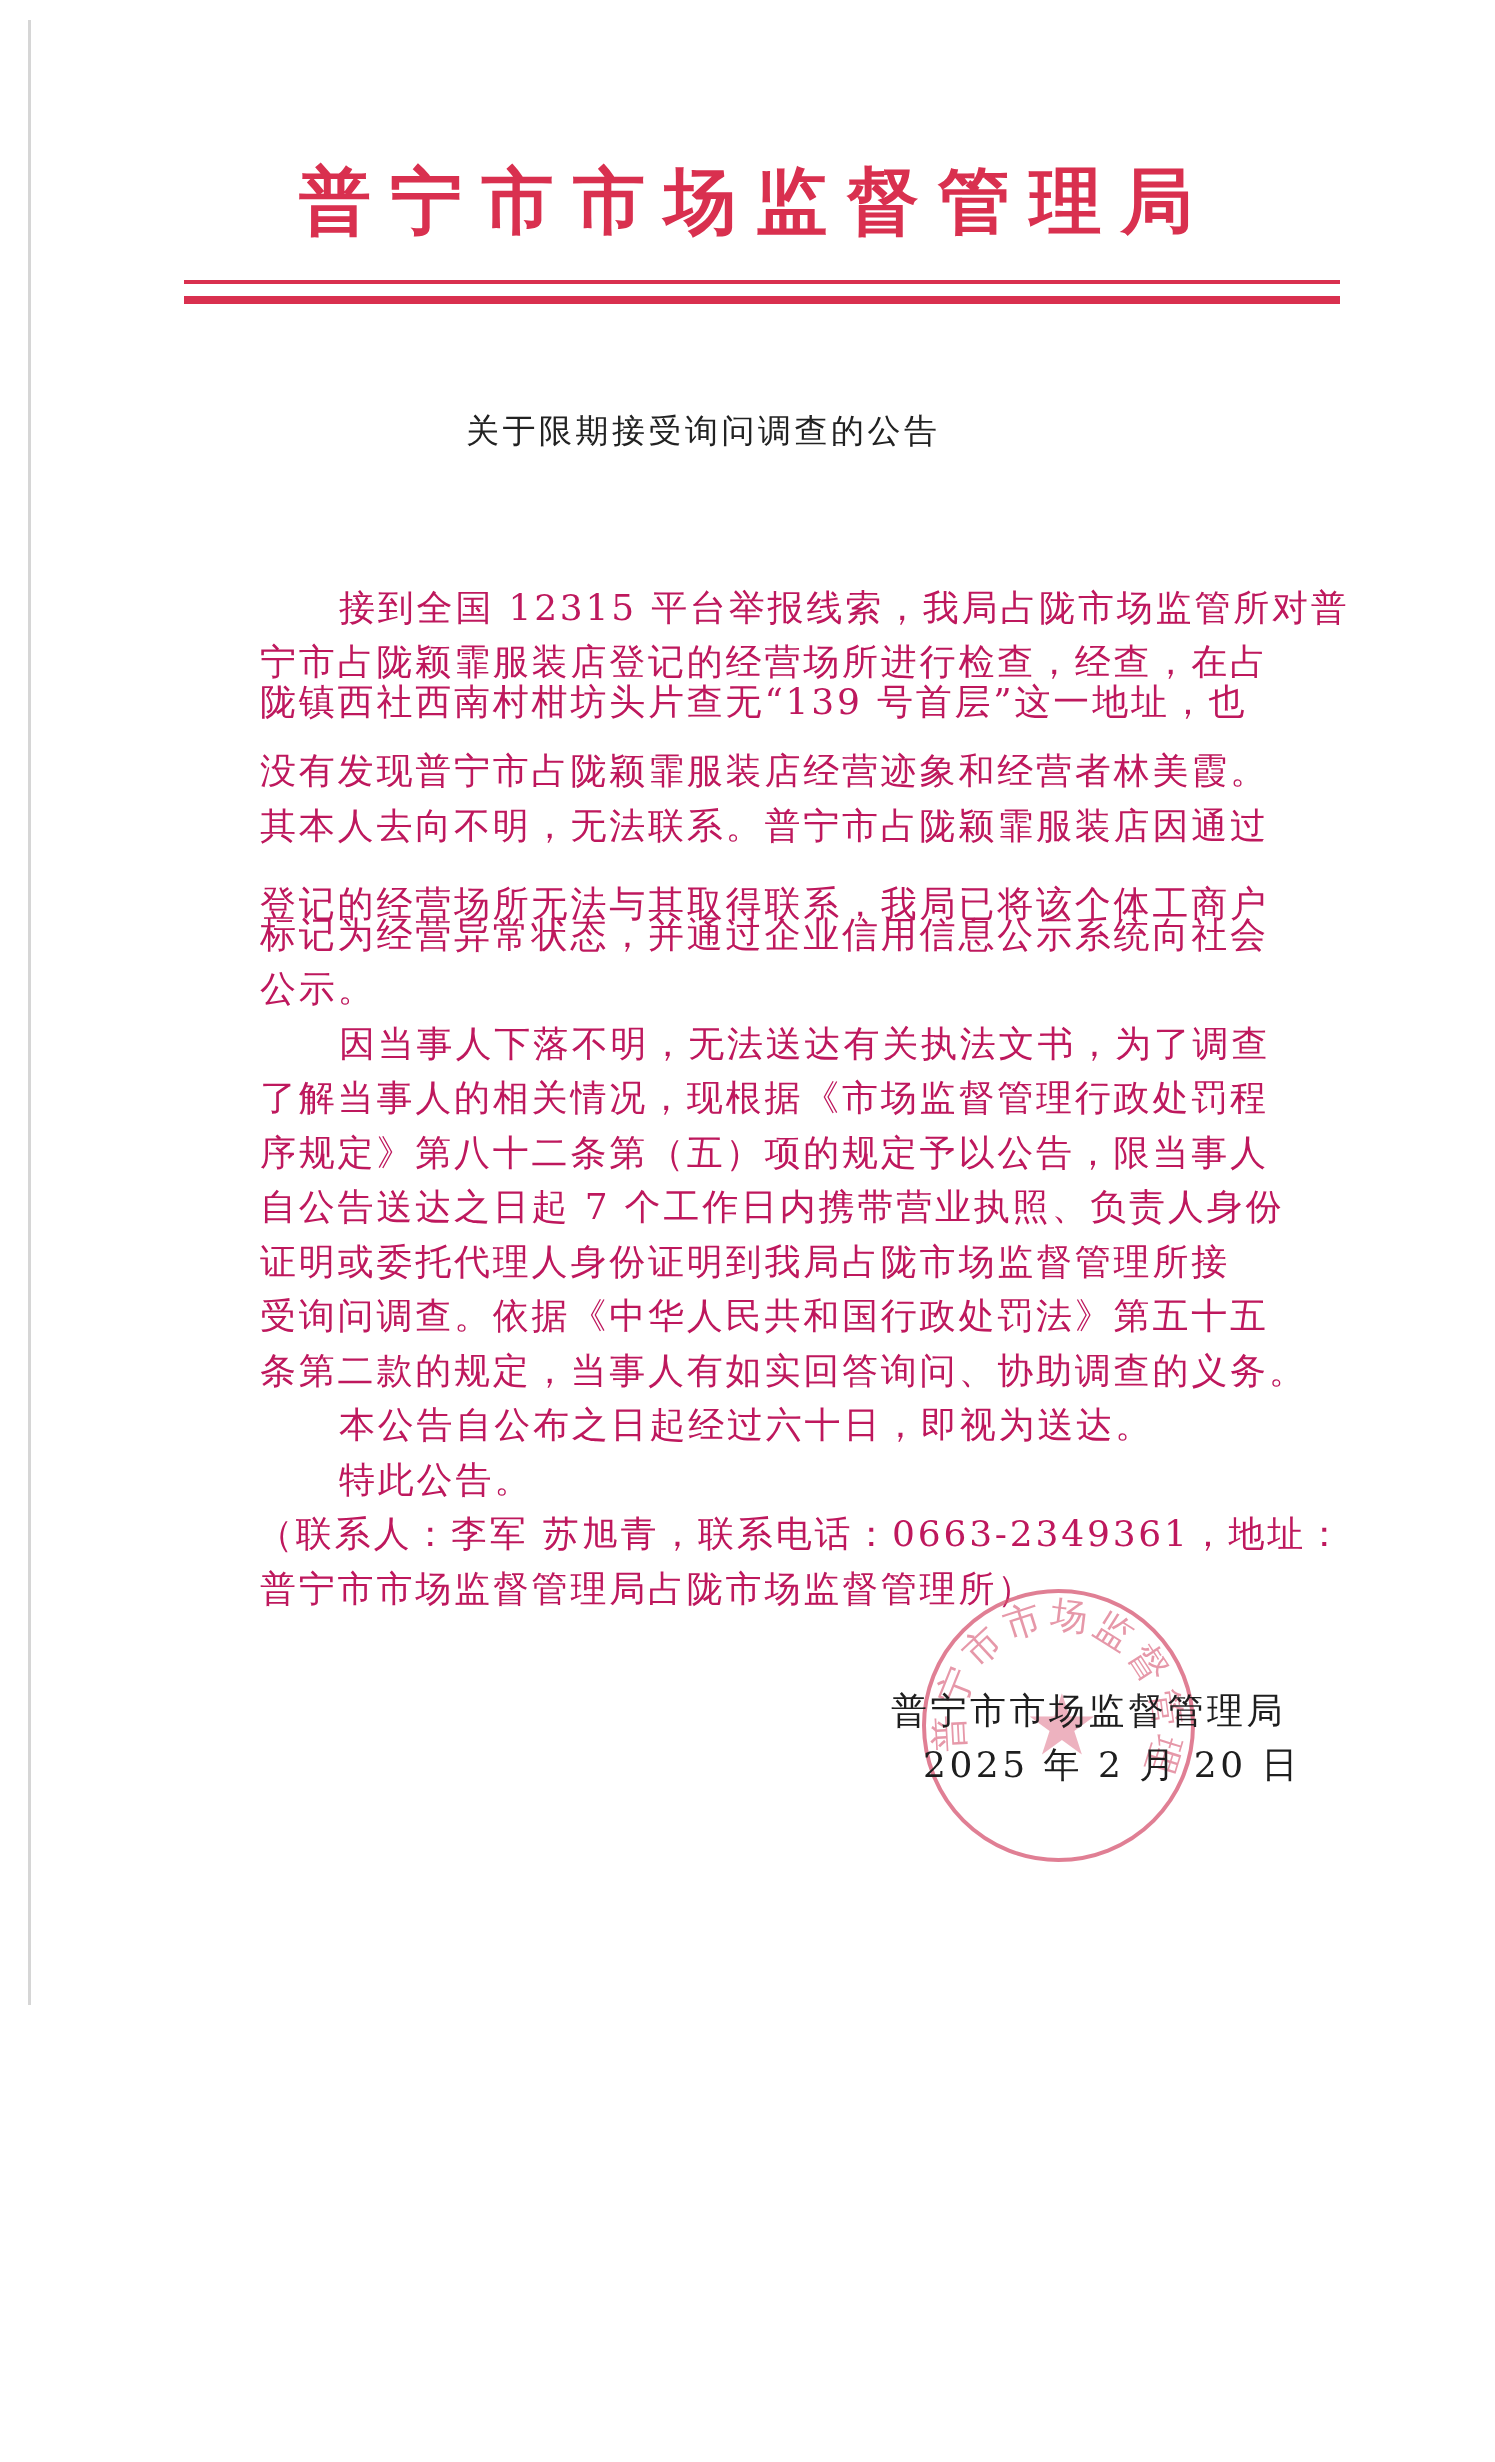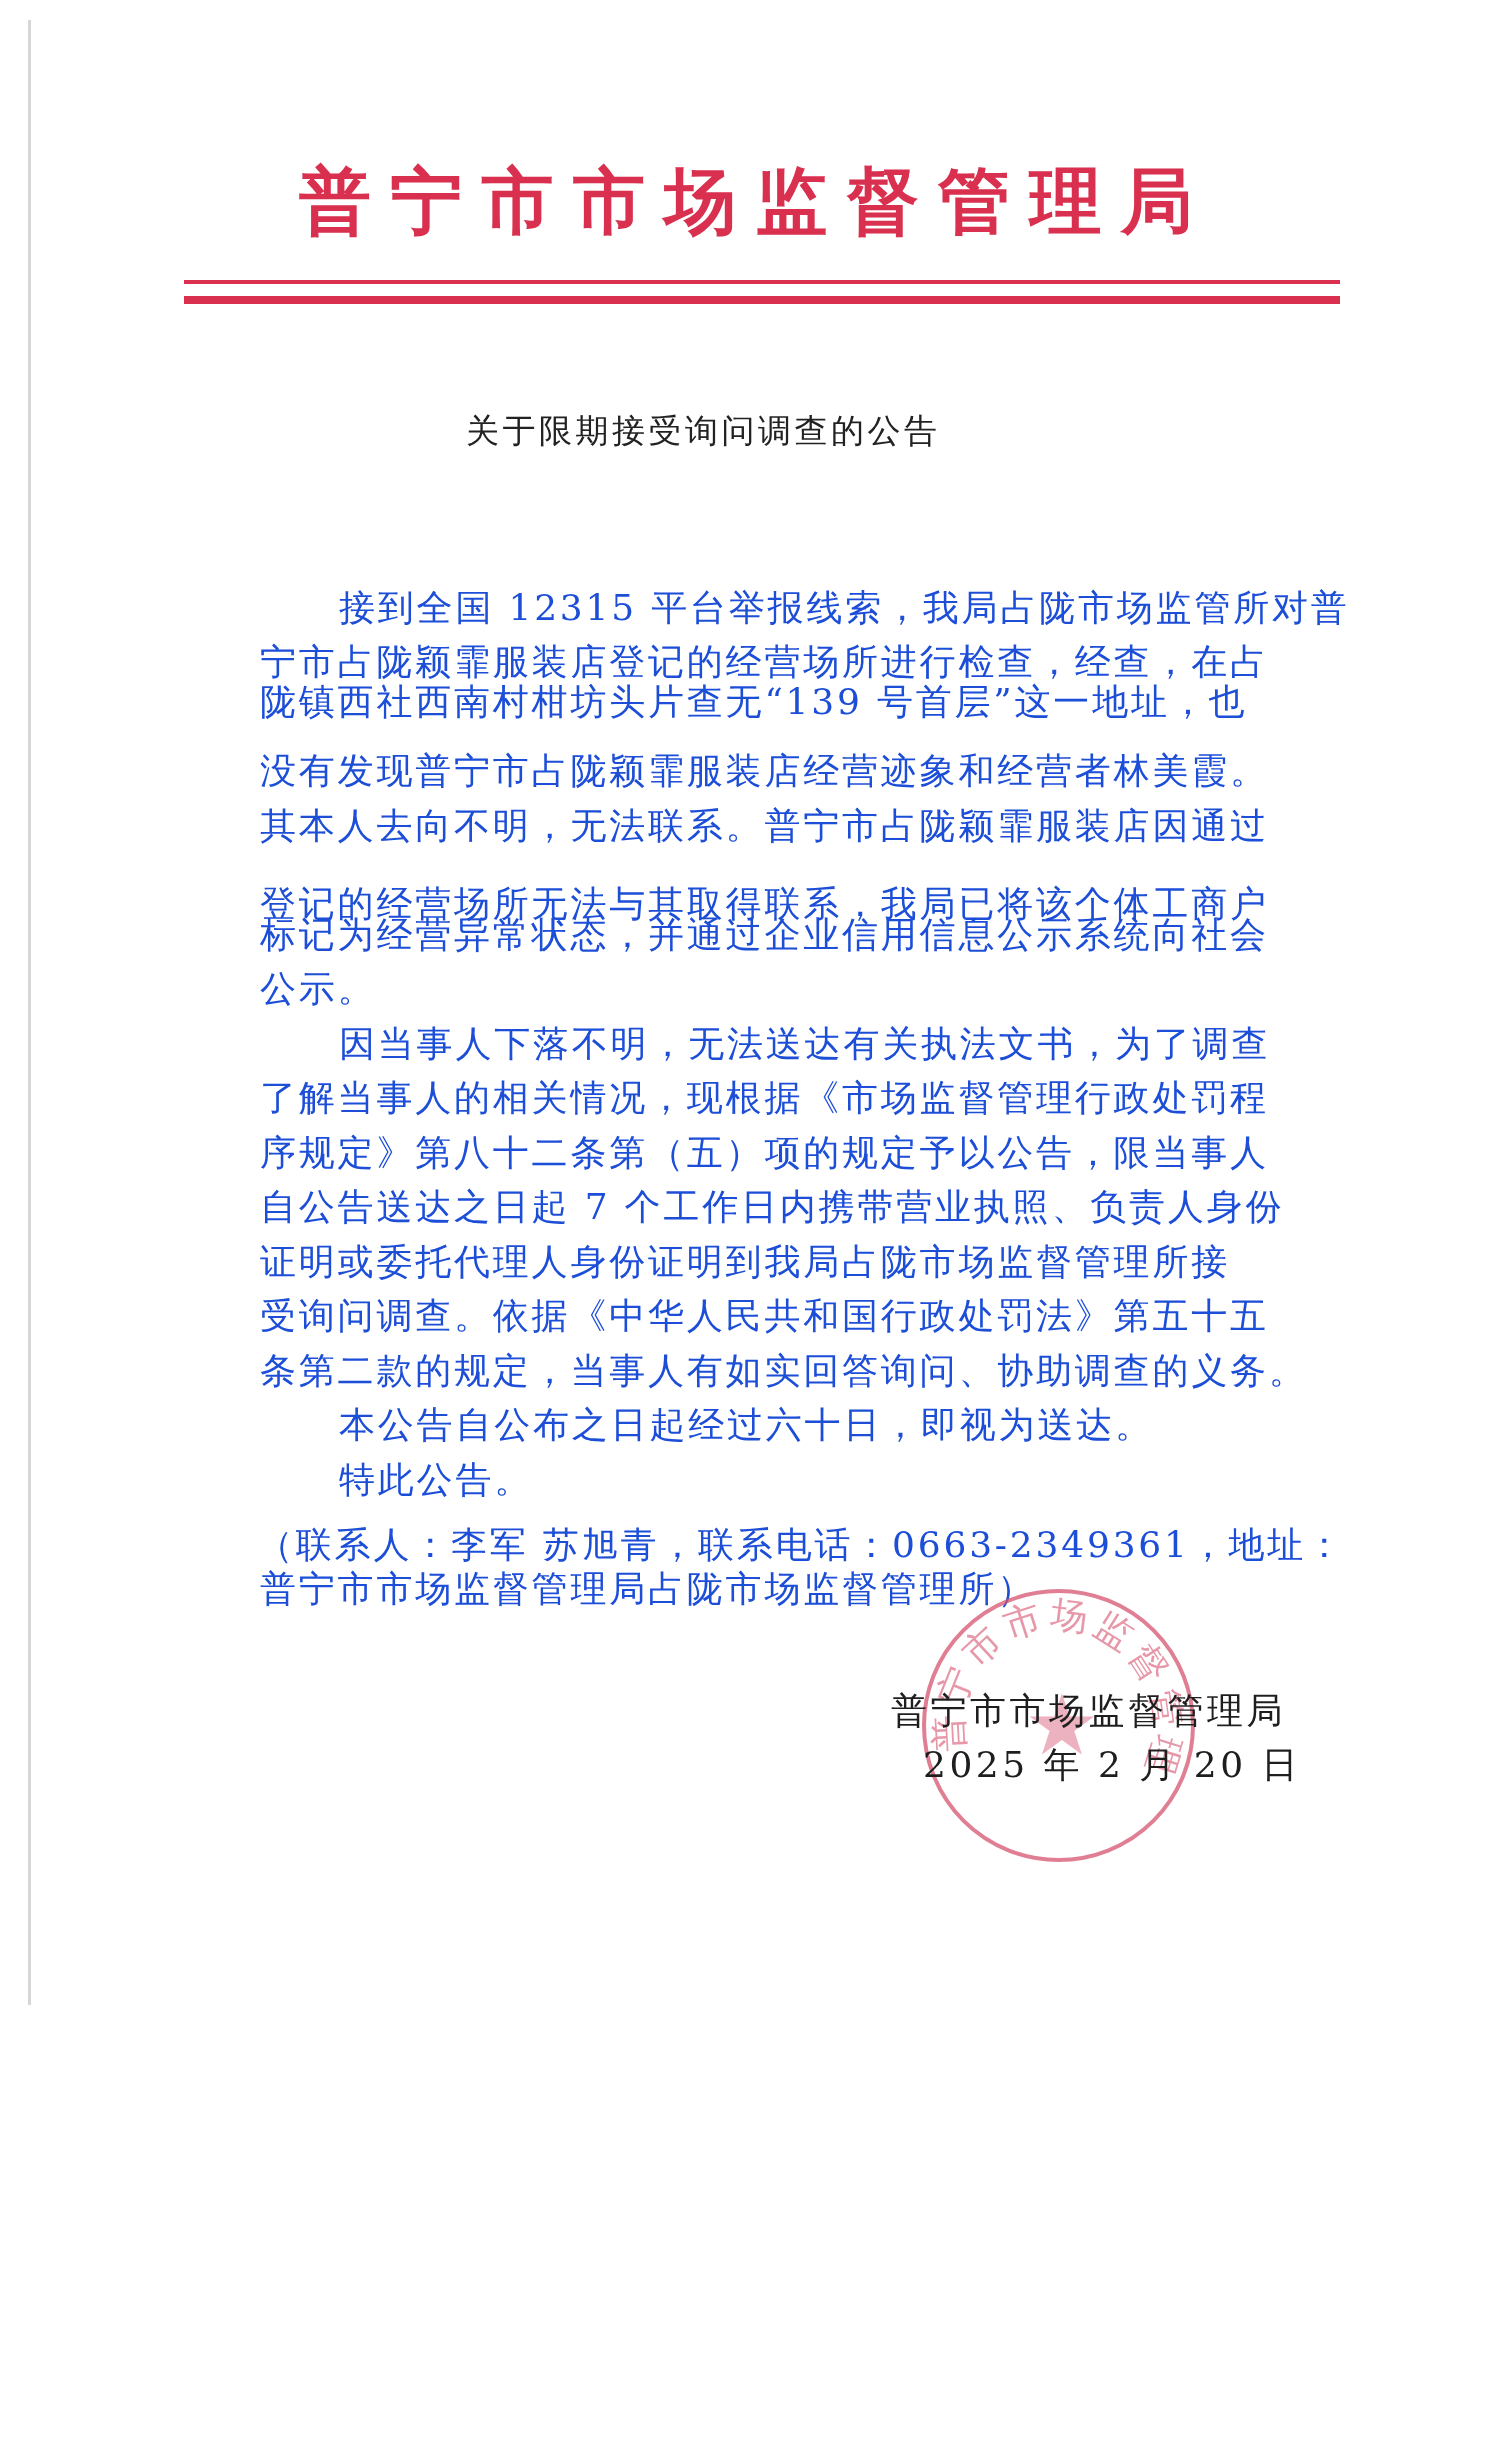--- a/index.html
+++ b/index.html
@@ -67,21 +67,21 @@
     color: #222;
     white-space: nowrap;
   }
   .body-line {
     position: absolute;
     left: 260px;
     height: 55px;
     font-size: 36px;
     line-height: 55px;
     letter-spacing: 2.8px;
-    color: #1d4ed8;
+    color: #be185d;
     white-space: nowrap;
   }
   .indent { left: 339px; }
   .indent2 { left: 339px; }
   .signature {
     position: absolute;
     font-size: 36px;
     line-height: 55px;
     letter-spacing: 3.5px;
     color: #1e1e1e;
@@ -143,21 +143,21 @@
 <div class="body-line" style="top:1125px">序规定》第八十二条第（五）项的规定予以公告，限当事人</div>
 <div class="body-line" style="top:1179px">自公告送达之日起 7 个工作日内携带营业执照、负责人身份</div>
 <div class="body-line" style="top:1234px">证明或委托代理人身份证明到我局占陇市场监督管理所接</div>
 <div class="body-line" style="top:1288px">受询问调查。依据《中华人民共和国行政处罚法》第五十五</div>
 <div class="body-line" style="top:1343px">条第二款的规定，当事人有如实回答询问、协助调查的义务。</div>
 
 <div class="body-line indent2" style="top:1397px">本公告自公布之日起经过六十日，即视为送达。</div>
 
 <div class="body-line indent2" style="top:1452px">特此公告。</div>
 
-<div class="body-line" style="top:1506px; left:257px;margin-top:11px;">（联系人：李军 苏旭青，联系电话：0663-2349361，地址：</div>
+<div class="body-line" style="top:1506px; left:257px;">（联系人：李军 苏旭青，联系电话：0663-2349361，地址：</div>
 <div class="body-line" style="top:1561px">普宁市市场监督管理局占陇市场监督管理所）</div>
 
 <div class="stamp">
   <svg viewBox="0 0 310 310">
     <defs>
       <path id="sealArc" d="M 55 200 A 110 110 0 1 1 255 200" fill="none"></path>
     </defs>
     <text font-size="42" fill="rgba(214,84,112,0.6)" letter-spacing="6" font-family="DejaVu Serif, serif">
       <textPath href="#sealArc" startOffset="4%">普宁市市场监督管理局</textPath>
     </text>

